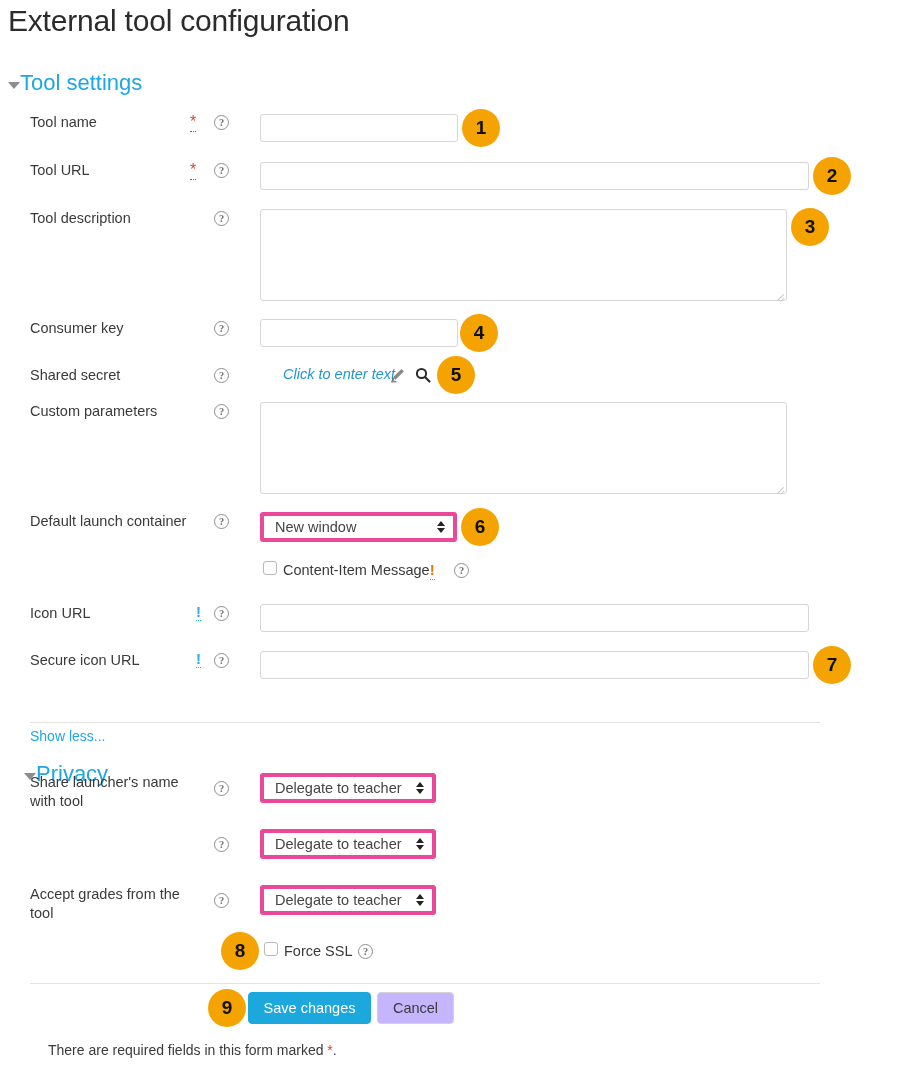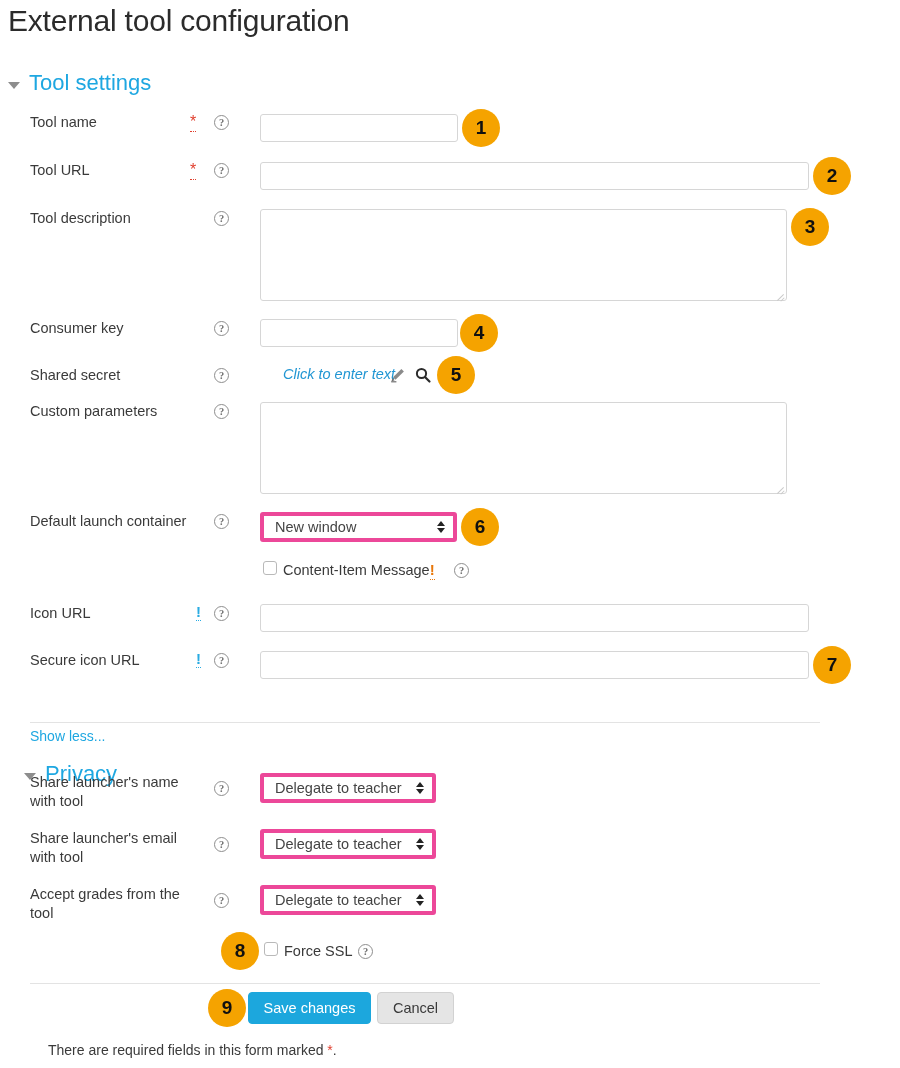--- a/index.html
+++ b/index.html
@@ -15,21 +15,21 @@
 
   
   .page-title {
     position: absolute; left: 8px; top: 4px;
     font-size: 30px; font-weight: 400; color: #2b2b2b;
     letter-spacing: -0.2px; white-space: nowrap;
   }
 
   
   .section-head {
-    position: absolute; display: flex; align-items: center; gap: 9px;
+    position: absolute; display: flex; align-items: center; 
   }
   .caret {
     width: 0; height: 0;
     border-left: 6px solid transparent;
     border-right: 6px solid transparent;
     border-top: 7px solid #8d8d8d;
     margin-top: 4px;
   }
   .section-title {
     font-size: 22px; font-weight: 400; color: #1ea7e1;
@@ -152,21 +152,21 @@
   }
 
   
   .btn {
     position: absolute; height: 32px;
     border-radius: 4px; font-size: 14.5px;
     display: flex; align-items: center; justify-content: center;
     cursor: pointer; padding: 0 14px; white-space: nowrap;
   }
   .btn-primary { background: #1ca7dd; color: #ffffff; border: 1px solid #1ca7dd; }
-  .btn-secondary { background: #e5e5e5; color: #3a3a3a; border: 1px solid #d2d2d2; }
+  .btn-secondary { background: #c4b5fd; color: #3a3a3a; border: 1px solid #d2d2d2; }
 
   
   .footnote {
     position: absolute;
     font-size: 14px; color: #3a3a3a; white-space: nowrap;
   }
   .footnote .star { color: #e03e2d; }
 
   
   .badge {
@@ -268,21 +268,20 @@
   <div class="lbl w2" style="left:30px; top:773px;">Share launcher's name with tool</div>
   <div class="help" style="left:214px; top:781px;">?</div>
   <div class="sel" style="left:260px; top:773px; width:176px;">
     <span class="sel-val">Delegate to teacher</span>
     <span class="sel-arrows">
         <i class="up"></i>
         <i class="down"></i>
       </span>
   </div>
 
-  <div class="lbl w2" style="left:30px; top:829px;">Share launcher's email with tool</div>
   <div class="help" style="left:214px; top:837px;">?</div>
   <div class="sel" style="left:260px; top:829px; width:176px;">
     <span class="sel-val">Delegate to teacher</span>
     <span class="sel-arrows">
         <i class="up"></i>
         <i class="down"></i>
       </span>
   </div>
 
   <div class="lbl w2" style="left:30px; top:885px;">Accept grades from the tool</div>

